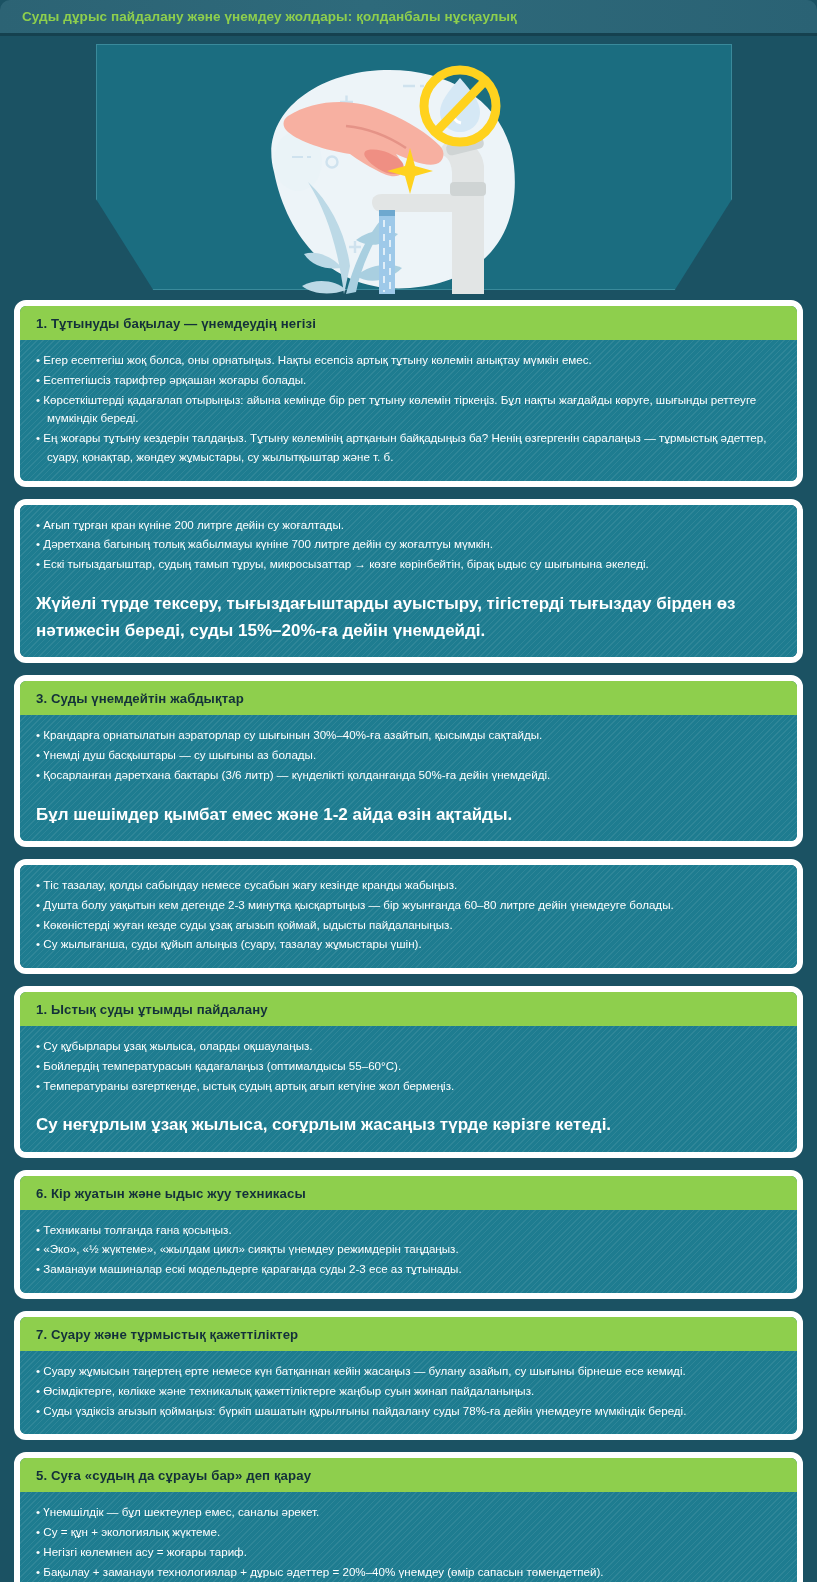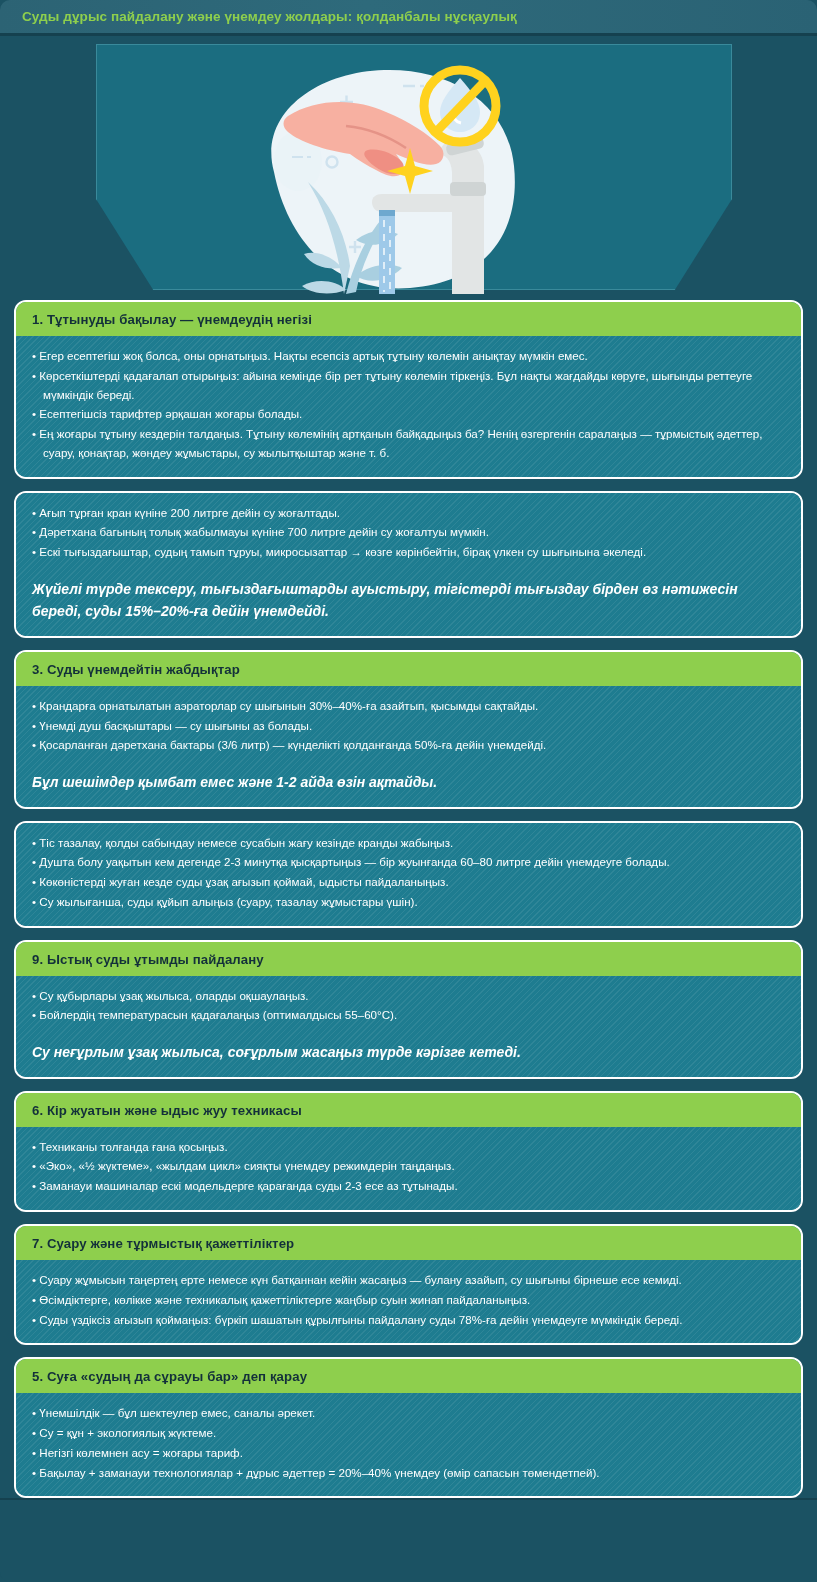--- a/index.html
+++ b/index.html
@@ -66,21 +66,21 @@
   
   #cards {
     padding: 6px 14px 0 14px;
     display: flex;
     flex-direction: column;
     gap: 12px;
   }
   .card {
     border-radius: 12px;
     overflow: hidden;
-    border: 2px solid #ffffff;
+    border: 6px solid #ffffff;
     background: #1e7c90;
   }
   .card-header {
     background: #8ecf4d;
     padding: 10px 16px 9px 16px;
   }
   .card-header .card-title {
     color: #13303a;
     font-size: 13.2px;
     font-weight: bold;
@@ -104,23 +104,22 @@
     margin-bottom: 1px;
     text-indent: -11px;
     padding-left: 11px;
   }
   .bullet::before {
     content: "• ";
     color: #ffffff;
   }
   .note {
     color: #ffffff;
-    font-size: 14px;
+    font-size: 17px;
     line-height: 1.6;
-    font-style: italic;
     font-weight: bold;
     margin-top: 16px;
   }
   #footer-top-edge {
     height: 2px;
     background: #15414f;
   }
 </style>
 </head>
 <body>
@@ -192,31 +191,31 @@
   </div>
 
   <div id="cards">
 
     <div class="card">
       <div class="card-header">
         <div class="card-title">1. Тұтынуды бақылау — үнемдеудің негізі</div>
       </div>
       <div class="card-body">
         <div class="bullet">Егер есептегіш жоқ болса, оны орнатыңыз. Нақты есепсіз артық тұтыну көлемін анықтау мүмкін емес.</div>
+        <div class="bullet">Есептегішсіз тарифтер әрқашан жоғары болады.</div>
         <div class="bullet">Көрсеткіштерді қадағалап отырыңыз: айына кемінде бір рет тұтыну көлемін тіркеңіз. Бұл нақты жағдайды көруге, шығынды реттеуге мүмкіндік береді.</div>
-        <div class="bullet">Есептегішсіз тарифтер әрқашан жоғары болады.</div>
         <div class="bullet">Ең жоғары тұтыну кездерін талдаңыз. Тұтыну көлемінің артқанын байқадыңыз ба? Ненің өзгергенін саралаңыз — тұрмыстық әдеттер, суару, қонақтар, жөндеу жұмыстары, су жылытқыштар және т. б.</div>
       </div>
     </div>
 
     <div class="card">
       <div class="card-body">
         <div class="bullet">Ағып тұрған кран күніне 200 литрге дейін су жоғалтады.</div>
         <div class="bullet">Дәретхана багының толық жабылмауы күніне 700 литрге дейін су жоғалтуы мүмкін.</div>
-        <div class="bullet">Ескі тығыздағыштар, судың тамып тұруы, микросызаттар → көзге көрінбейтін, бірақ үлкен су шығынына әкеледі.</div>
+        <div class="bullet">Ескі тығыздағыштар, судың тамып тұруы, микросызаттар → көзге көрінбейтін, бірақ ыдыс су шығынына әкеледі.</div>
         <div class="note">Жүйелі түрде тексеру, тығыздағыштарды ауыстыру, тігістерді тығыздау бірден өз нәтижесін береді, суды 15%–20%-ға дейін үнемдейді.</div>
       </div>
     </div>
 
     <div class="card">
       <div class="card-header">
         <div class="card-title">3. Суды үнемдейтін жабдықтар</div>
       </div>
       <div class="card-body">
         <div class="bullet">Крандарға орнатылатын аэраторлар су шығынын 30%–40%-ға азайтып, қысымды сақтайды.</div>
@@ -230,25 +229,26 @@
       <div class="card-body">
         <div class="bullet">Тіс тазалау, қолды сабындау немесе сусабын жағу кезінде кранды жабыңыз.</div>
         <div class="bullet">Душта болу уақытын кем дегенде 2-3 минутқа қысқартыңыз — бір жуынғанда 60–80 литрге дейін үнемдеуге болады.</div>
         <div class="bullet">Көкөністерді жуған кезде суды ұзақ ағызып қоймай, ыдысты пайдаланыңыз.</div>
         <div class="bullet">Су жылығанша, суды құйып алыңыз (суару, тазалау жұмыстары үшін).</div>
       </div>
     </div>
 
     <div class="card">
       <div class="card-header">
-        <div class="card-title">9. Ыстық суды ұтымды пайдалану</div>
+        <div class="card-title">1. Ыстық суды ұтымды пайдалану</div>
       </div>
       <div class="card-body">
         <div class="bullet">Су құбырлары ұзақ жылыса, оларды оқшаулаңыз.</div>
         <div class="bullet">Бойлердің температурасын қадағалаңыз (оптималдысы 55–60°C).</div>
+        <div class="bullet">Температураны өзгерткенде, ыстық судың артық ағып кетүіне жол бермеңіз.</div>
         <div class="note">Су неғұрлым ұзақ жылыса, соғұрлым жасаңыз түрде кәрізге кетеді.</div>
       </div>
     </div>
 
     <div class="card">
       <div class="card-header">
         <div class="card-title">6. Кір жуатын және ыдыс жуу техникасы</div>
       </div>
       <div class="card-body">
         <div class="bullet">Техниканы толғанда ғана қосыңыз.</div>

